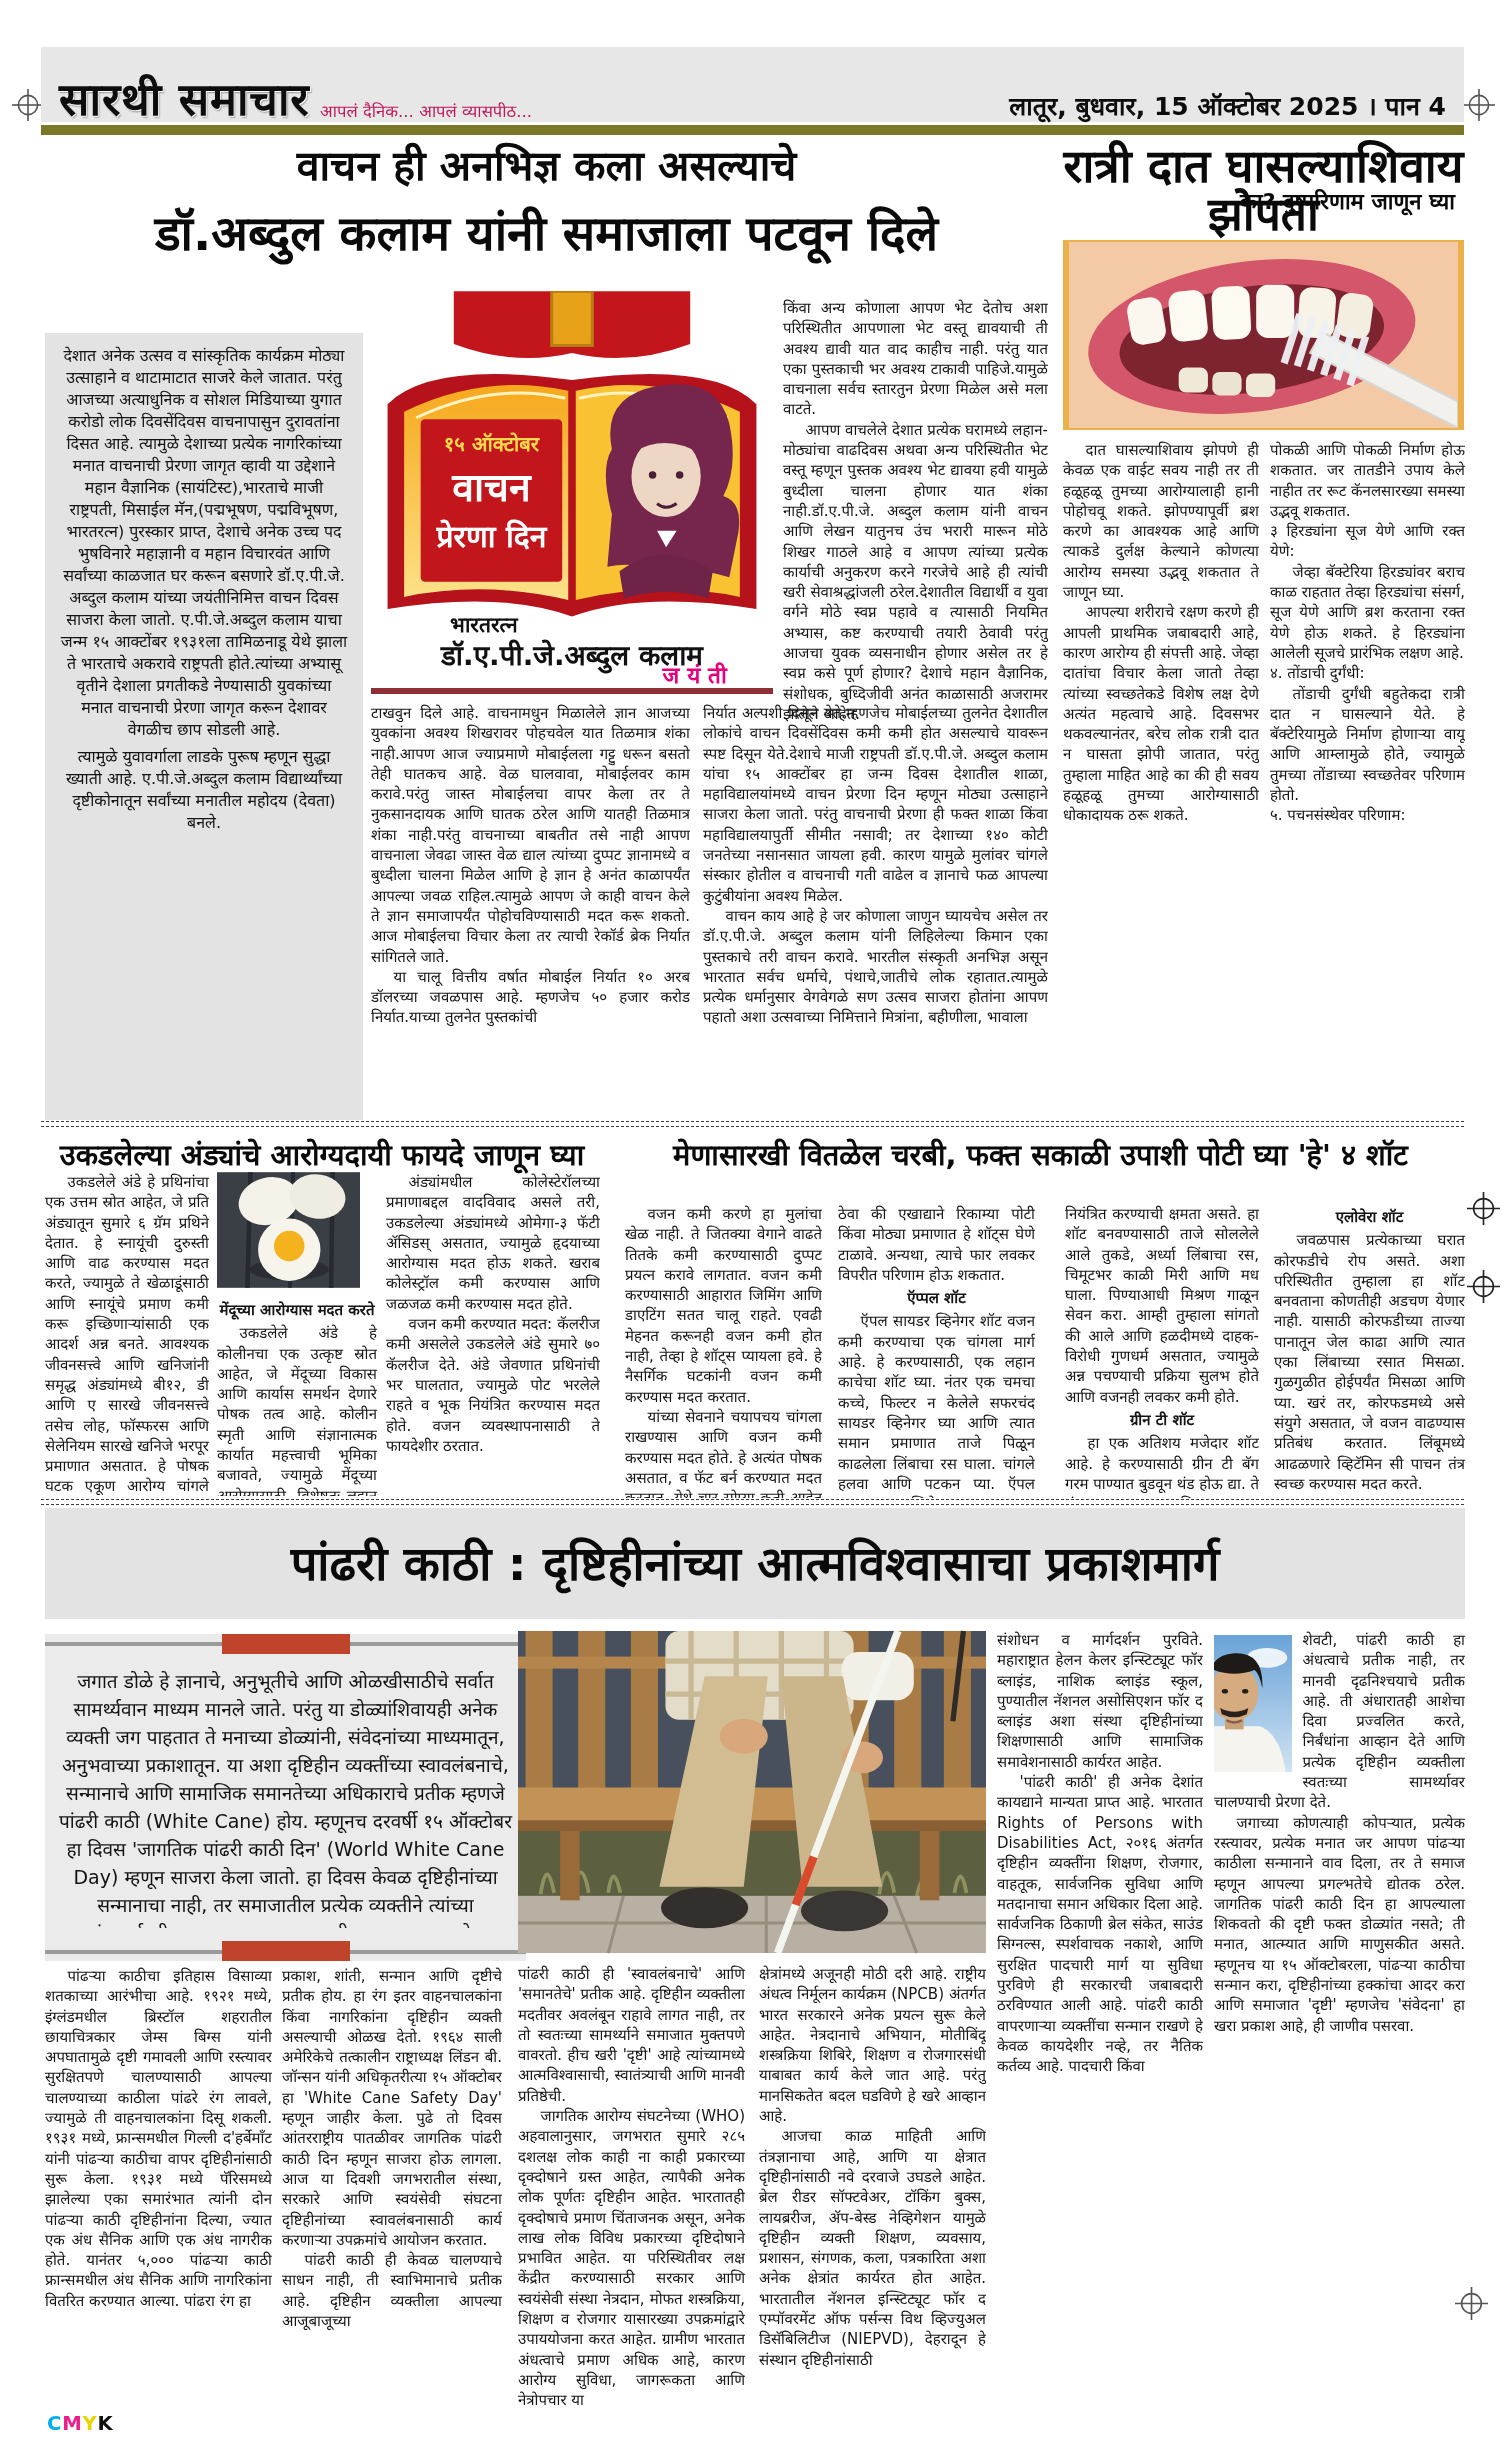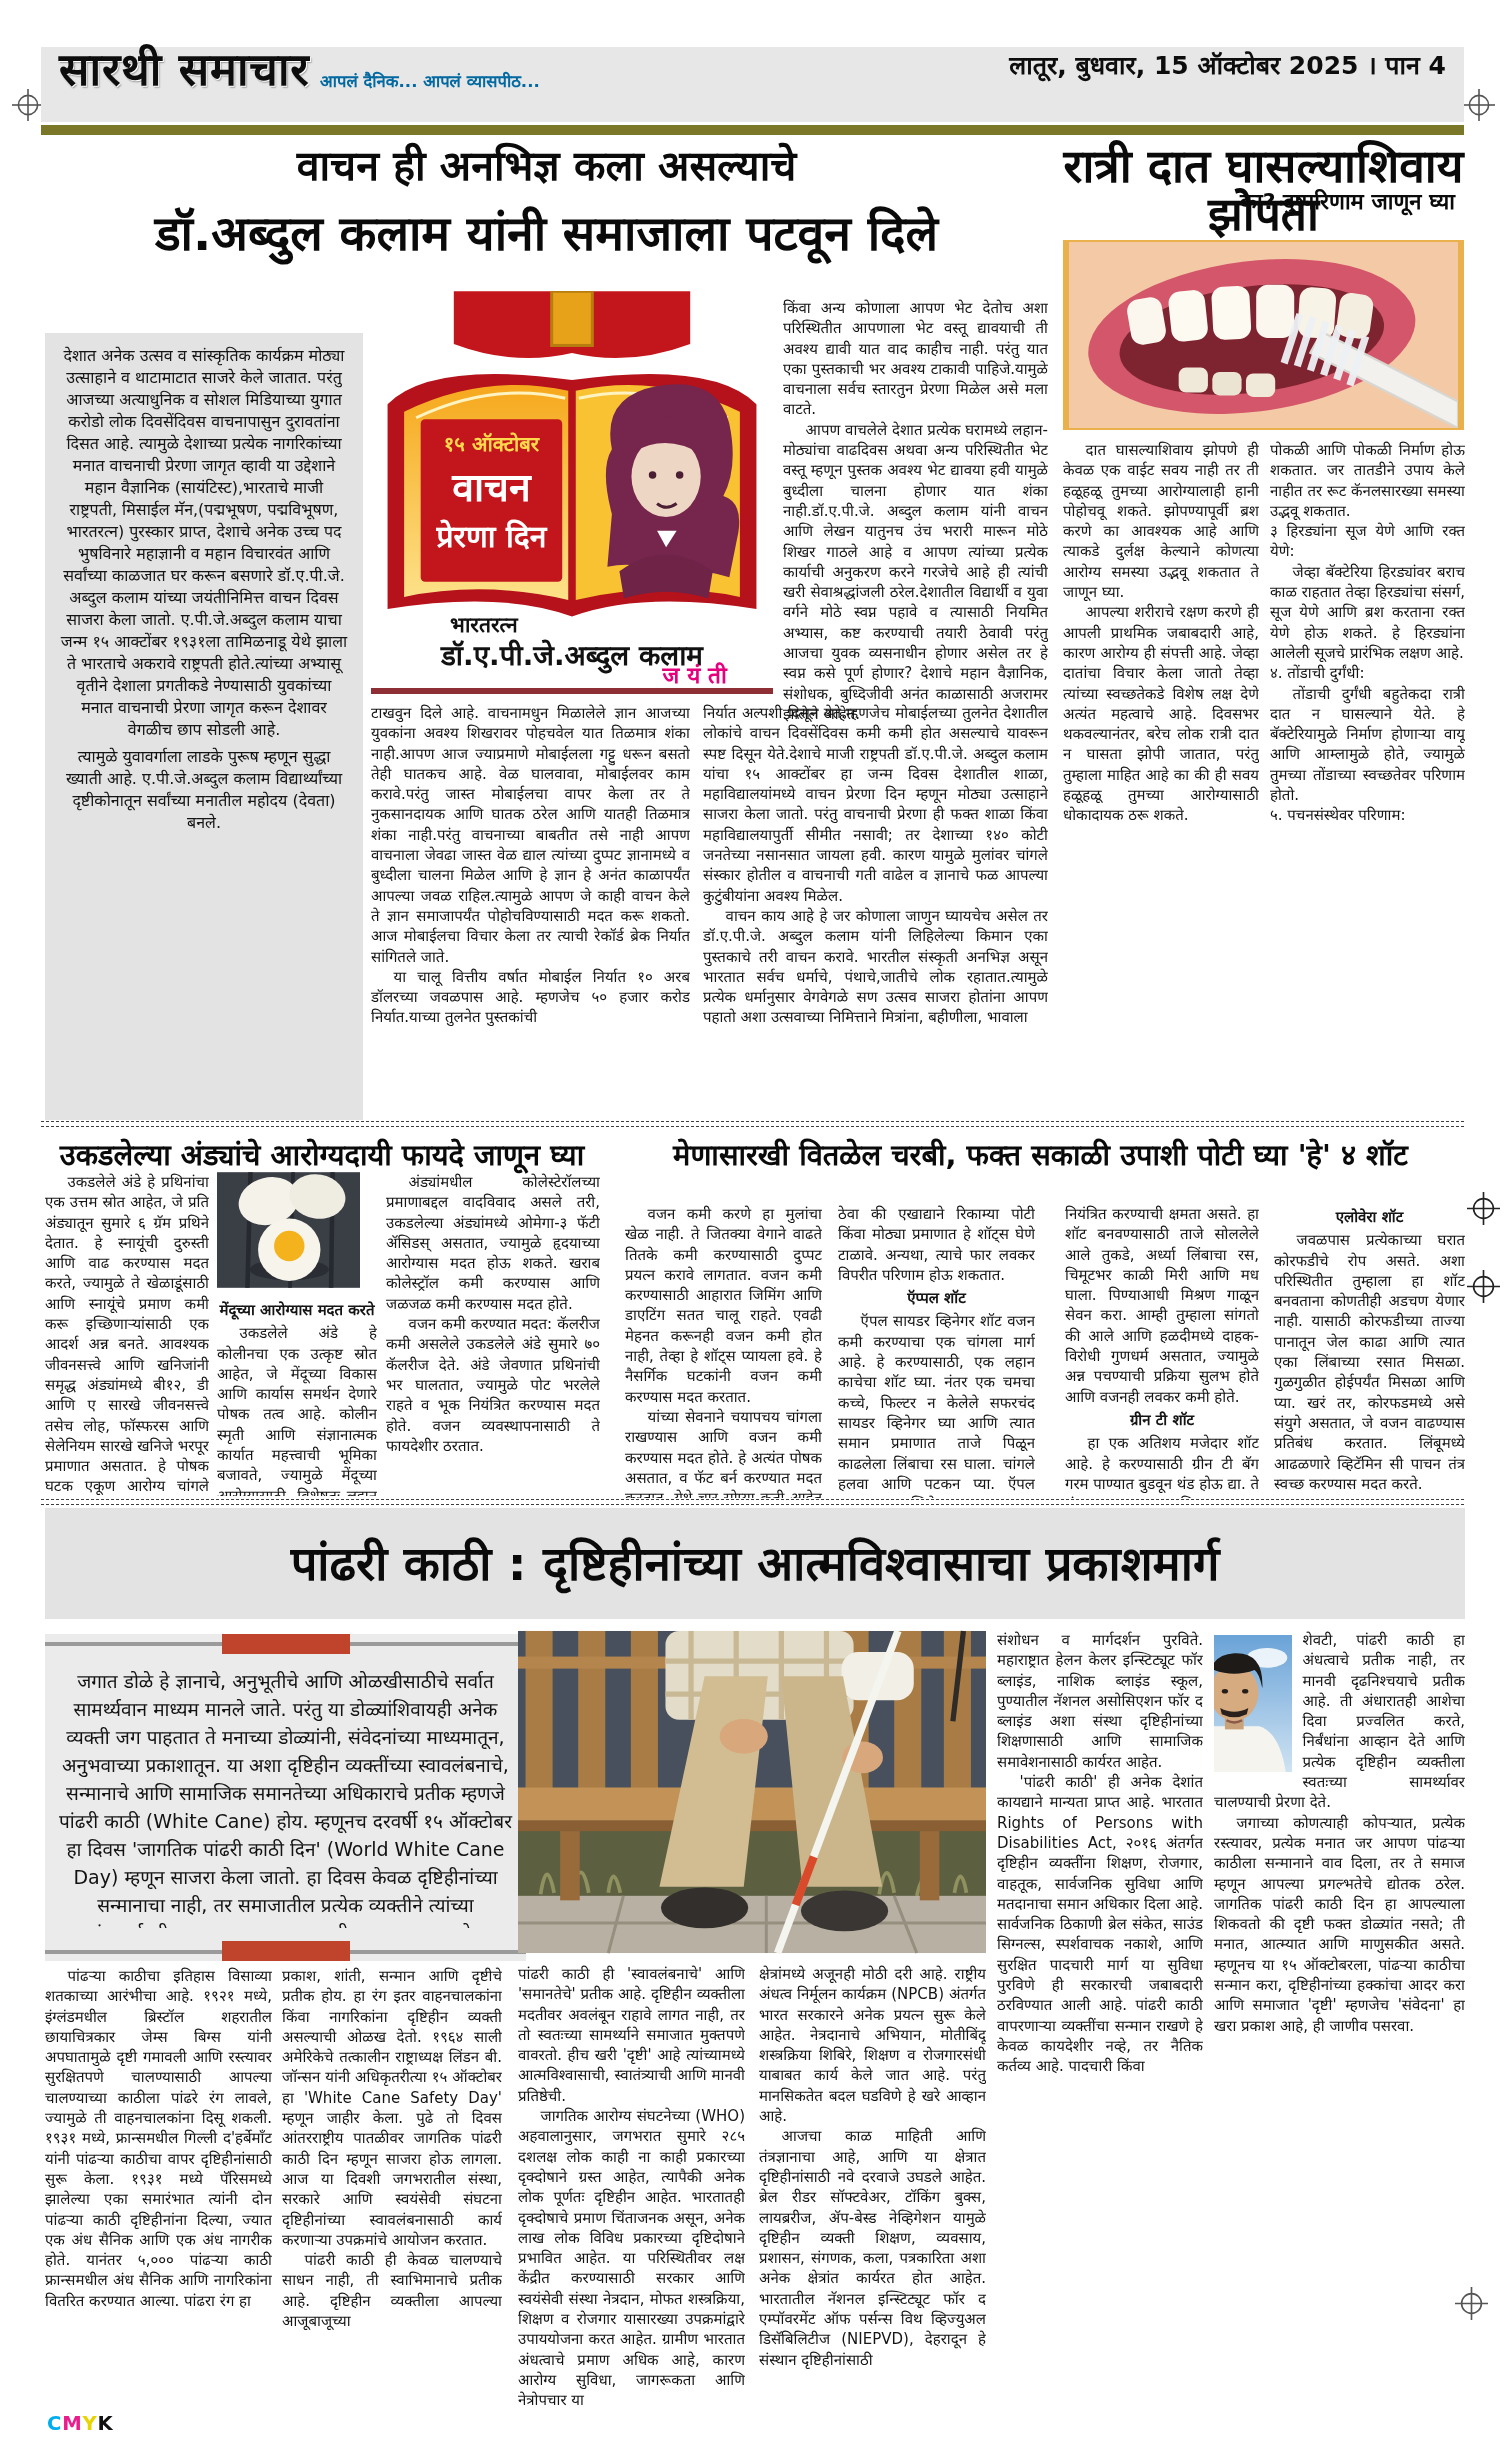--- a/index.html
+++ b/index.html
@@ -1,23 +1,23 @@
 <!DOCTYPE html>
 <html style="font-size:12px"><head>
 <meta charset="utf-8">
 <style>
   html,body{margin:0;padding:0;background:#fff;}
   .page{position:relative;width:1506px;height:2450px;background:#ffffff;overflow:hidden;
         font-family:"DejaVu Sans",sans-serif;color:#141414;}
   .abs{position:absolute;}
   
-  .band{background:#e7e7e7;display:flex;align-items:flex-start;justify-content:space-between;}
+  .band{background:#e7e7e7;display:flex;align-items:flex-end;justify-content:space-between;}
   .masthead{font-weight:900;font-size:45px;color:#0d0d0d;letter-spacing:0.8px;line-height:1;
             text-shadow:0.8px 0.8px 0 #fff,1.5px 1.5px 1.5px #9a9a9a;}
-  .tagline{font-weight:bold;font-size:16.6px;color:#0369a1;margin-left:10.5px;}
+  .tagline{font-weight:normal;font-size:16.6px;color:#be185d;margin-left:10.5px;}
   .dateline{font-weight:900;font-size:25px;color:#0d0d0d;white-space:nowrap;}
   .olive{background:#7a7729;}
   
   .hl{font-weight:900;color:#0a0a0a;text-align:center;line-height:1.05;}
   
   .col{overflow:hidden;font-size:15px;line-height:20.3px;text-align:justify;}
   .col p.para{margin:0;text-indent:22.6px;}
   .col p.para.c{text-indent:0;}
   .col p.para.h{text-indent:0;text-align:center;font-weight:bold;margin:3px 0;}
   .graybox{background:#e3e3e3;}

